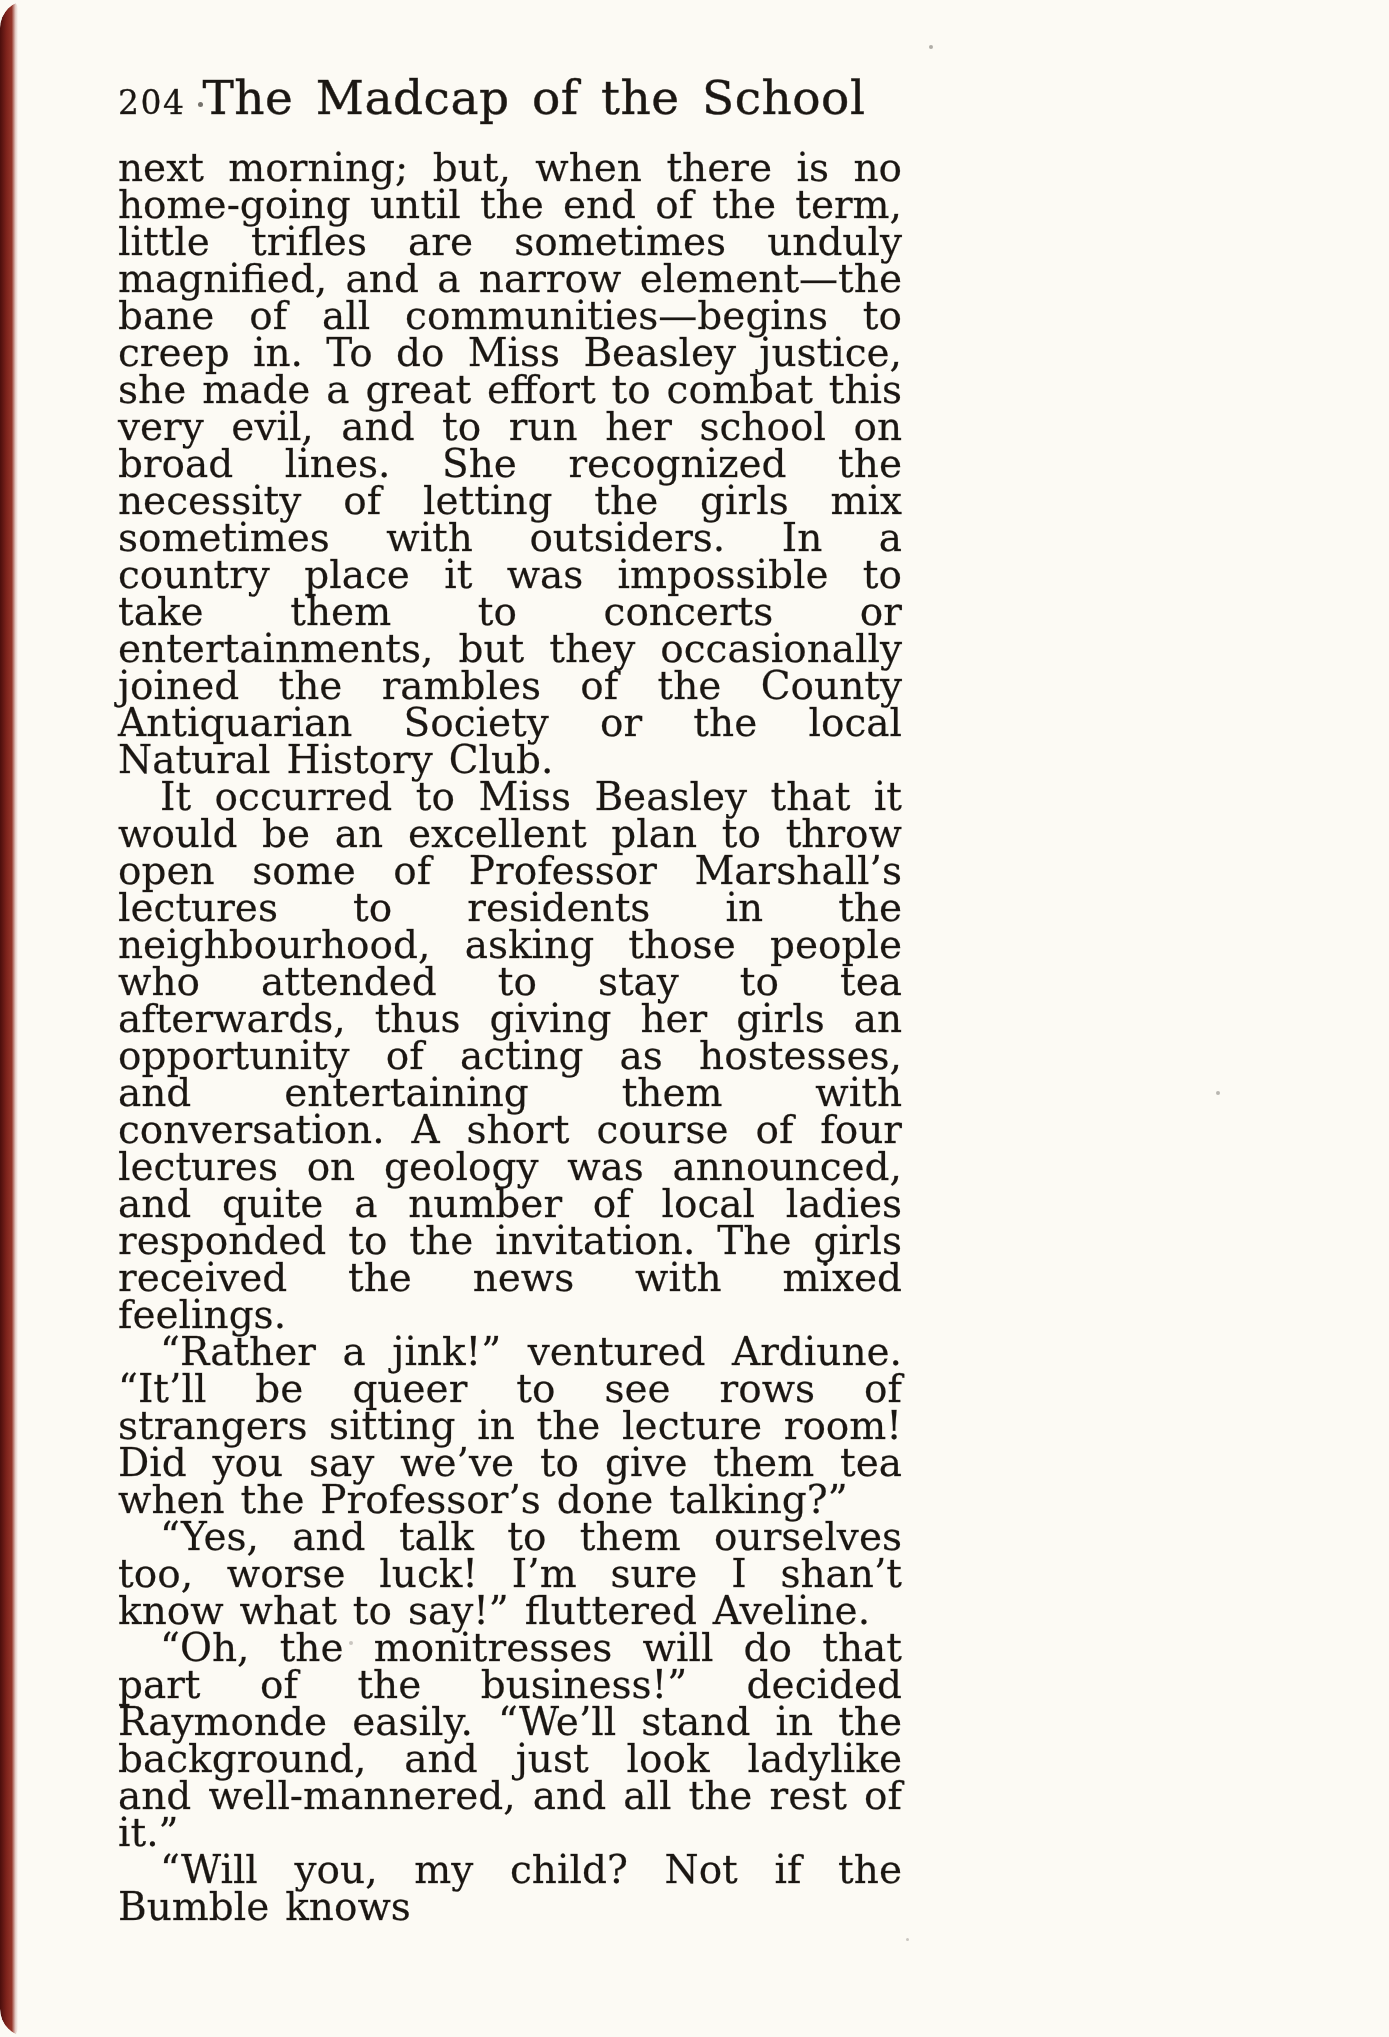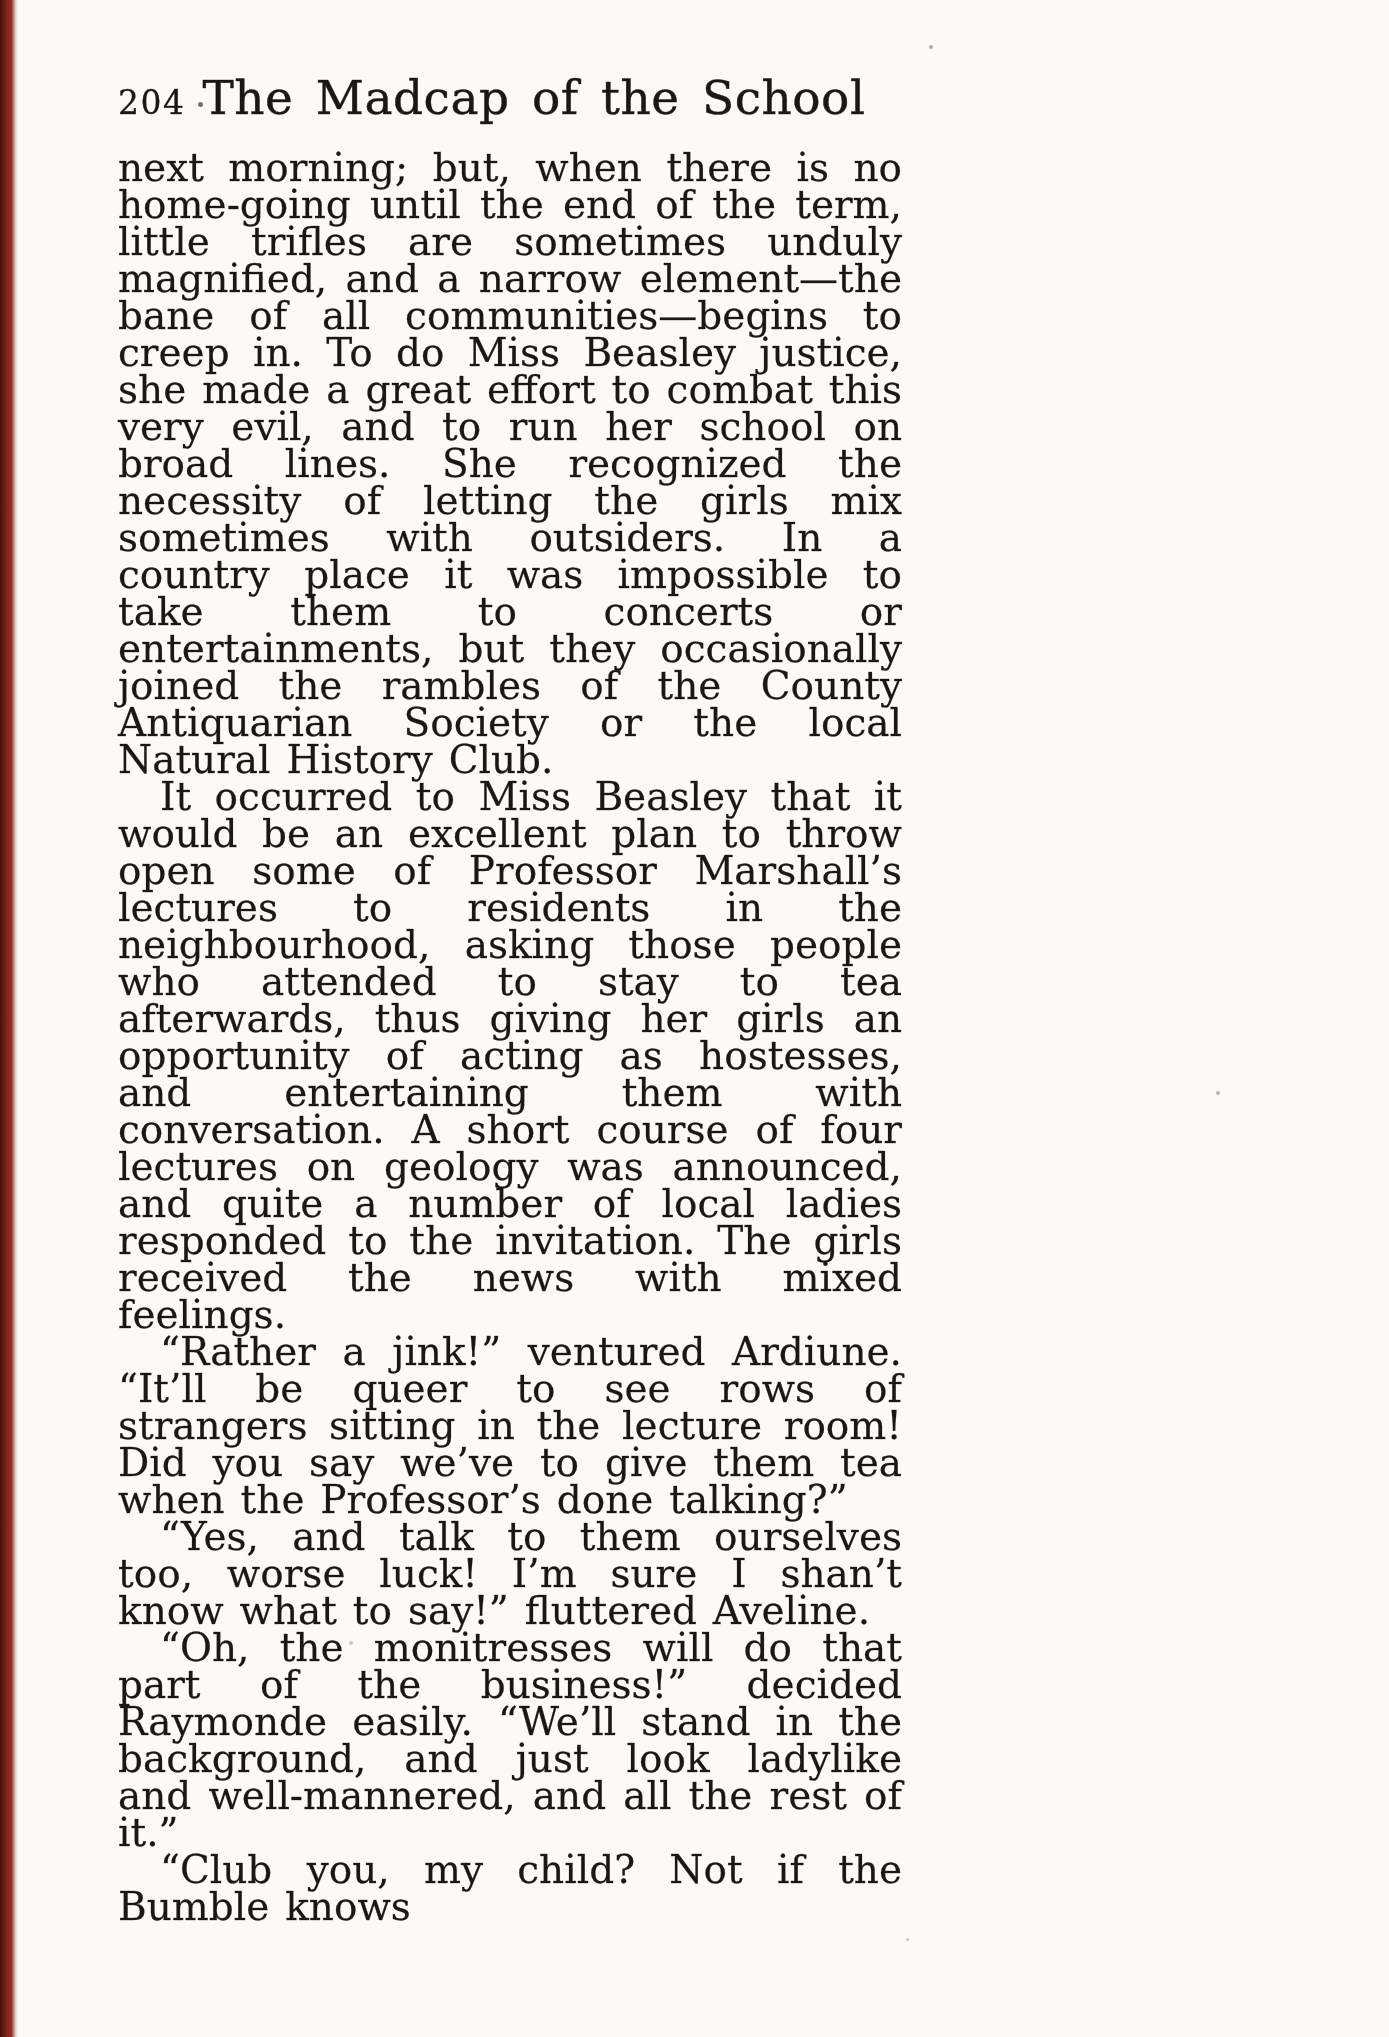--- a/index.html
+++ b/index.html
@@ -1,15 +1,15 @@
 <!DOCTYPE html>
 <html><head>
 <meta charset="utf-8">
 <style>
-  * { margin: 0; padding: 0; box-sizing: border-box; }
+  * { margin: 0; padding: 0; box-sizing: border-box; border-radius: 28px; }
 
   html, body {
     background: #fcfaf4;
   }
 
   .scan-page {
     position: relative;
     width: 1389px;
     height: 2037px;
     background: #fcfaf4;
@@ -115,17 +115,17 @@
       <span class="header-dot"></span>
       <h1 class="running-title">The Madcap of the School</h1>
     </header>
 
     <main class="body-text">
       <p class="para no-indent">next morning; but, when there is no home-going until the end of the term, little trifles are sometimes unduly magnified, and a narrow element—the bane of all communities—begins to creep in.  To do Miss Beasley justice, she made a great effort to combat this very evil, and to run her school on broad lines.  She recognized the necessity of letting the girls mix sometimes with outsiders.  In a country place it was impossible to take them to concerts or entertainments, but they occasionally joined the rambles of the County Antiquarian Society or the local Natural History Club.</p>
       <p class="para">It occurred to Miss Beasley that it would be an excellent plan to throw open some of Professor Marshall’s lectures to residents in the neighbourhood, asking those people who attended to stay to tea afterwards, thus giving her girls an opportunity of acting as hostesses, and entertaining them with conversation.  A short course of four lectures on geology was announced, and quite a number of local ladies responded to the invitation.  The girls received the news with mixed feelings.</p>
       <p class="para">“Rather a jink!” ventured Ardiune.  “It’ll be queer to see rows of strangers sitting in the lecture room!  Did you say we’ve to give them tea when the Professor’s done talking?”</p>
       <p class="para">“Yes, and talk to them ourselves too, worse luck!  I’m sure I shan’t know what to say!” fluttered Aveline.</p>
       <p class="para">“Oh, the monitresses will do that part of the business!” decided Raymonde easily.  “We’ll stand in the background, and just look ladylike and well-mannered, and all the rest of it.”</p>
-      <p class="para">“Club you, my child?  Not if the Bumble knows</p>
+      <p class="para">“Will you, my child?  Not if the Bumble knows</p>
     </main>
 
   </div>
 </div>
 
 </body></html>

